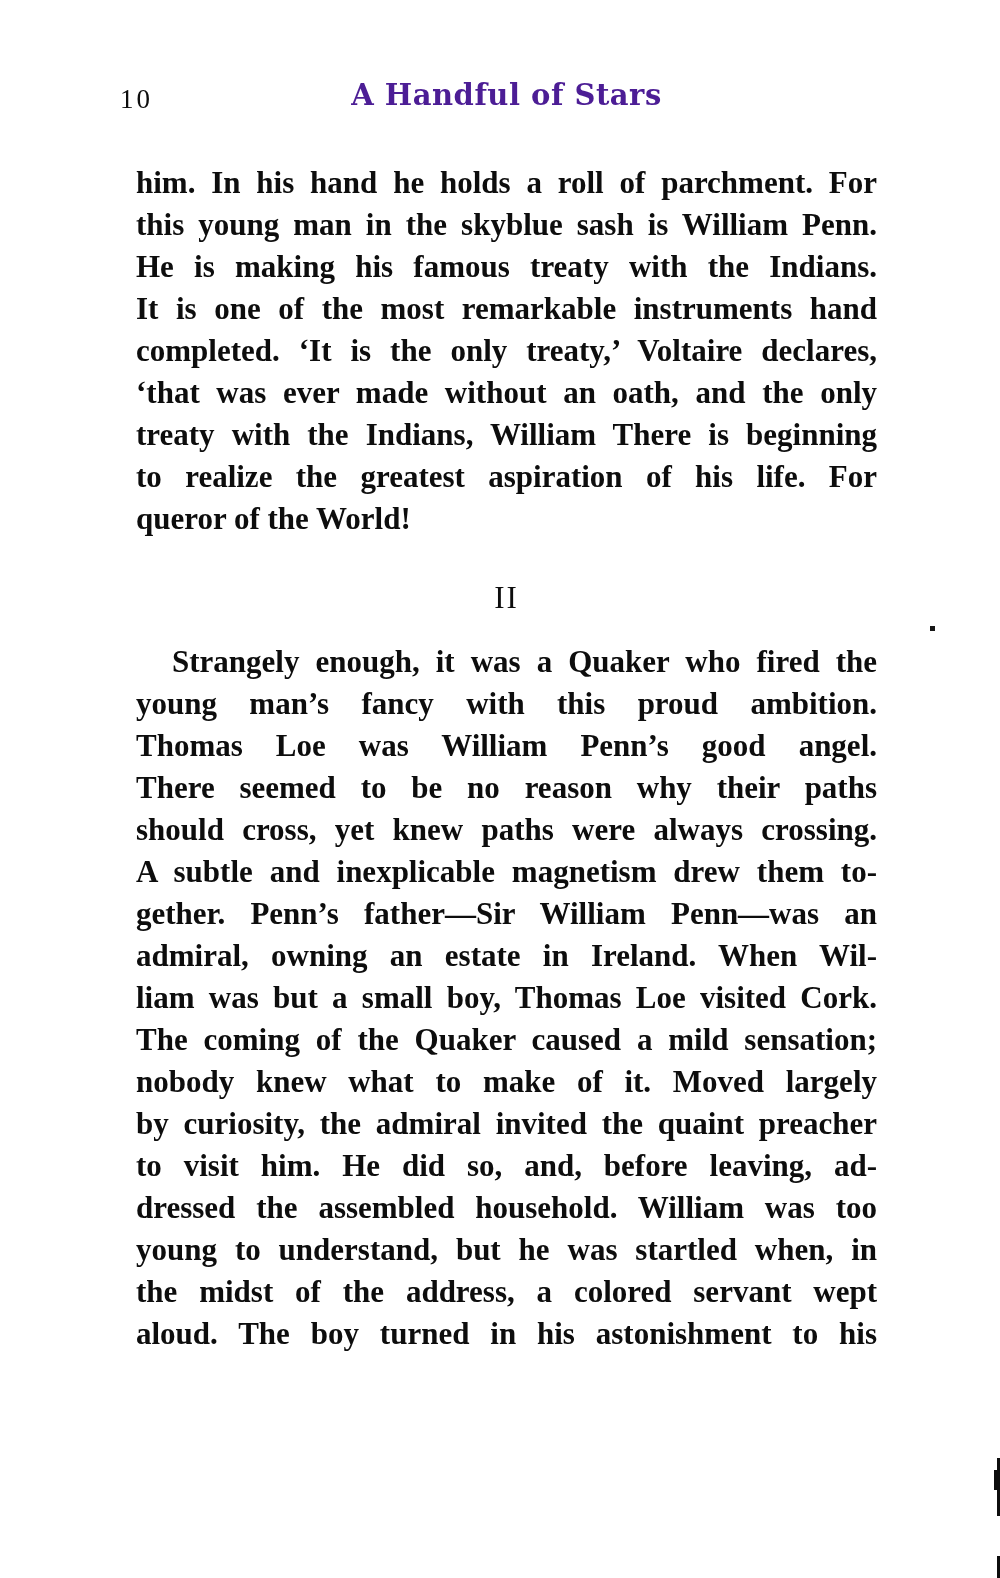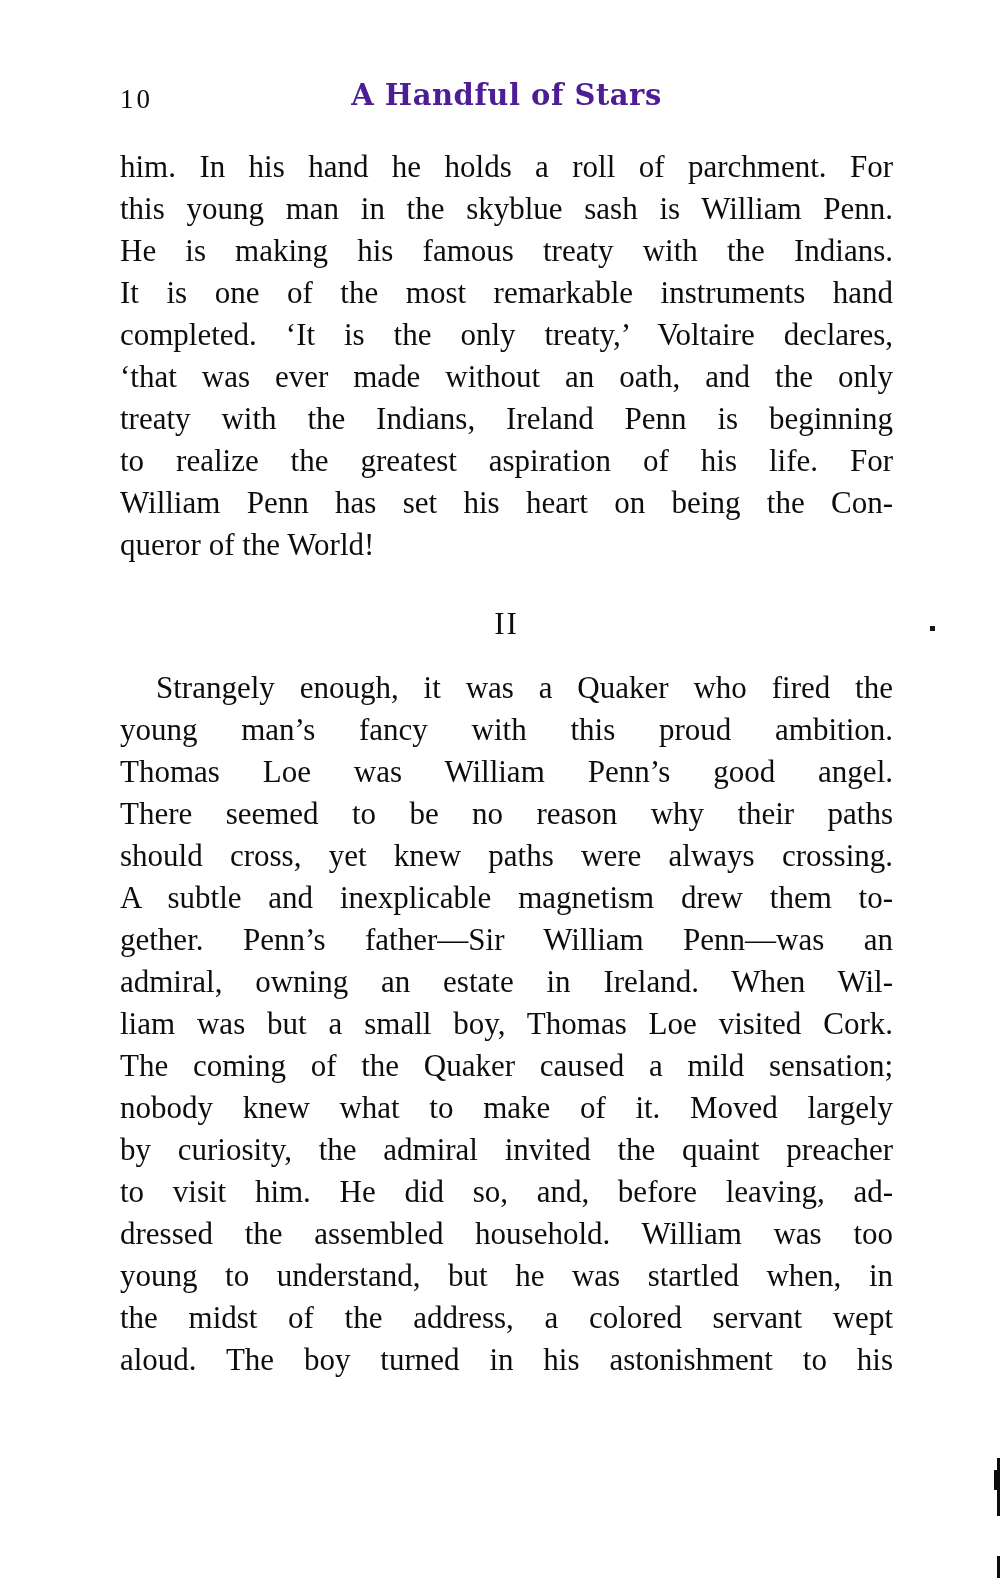--- a/index.html
+++ b/index.html
@@ -42,21 +42,22 @@
   }
   .body-text {
     position: absolute;
     left: 120px;
     top: 146px;
     width: 773px;
     font-size: 31px;
     line-height: 42px;
   }
   .paragraph {
-    margin: 0;
+    margin: 16px;
+    font-weight: bold;
   }
   .line {
     text-align: justify;
     text-align-last: justify;
     white-space: normal;
     height: 42px;
   }
   .line.indent {
     text-indent: 36px;
   }
@@ -115,23 +116,22 @@
 
   <div class="body-text">
 
     <div class="paragraph">
         <div class="line">him.  In his hand he holds a roll of parchment.  For</div>
         <div class="line">this young man in the skyblue sash is William Penn.</div>
         <div class="line">He is making his famous treaty with the Indians.</div>
         <div class="line">It is one of the most remarkable instruments hand</div>
         <div class="line">completed.  ‘It is the only treaty,’ Voltaire declares,</div>
         <div class="line">‘that was ever made without an oath, and the only</div>
-        <div class="line">treaty with the Indians, Ireland Penn is beginning</div>
+        <div class="line">treaty with the Indians, William There is beginning</div>
         <div class="line">to realize the greatest aspiration of his life.  For</div>
-        <div class="line">William Penn has set his heart on being the Con-</div>
         <div class="line last-left">queror of the World!</div>
       </div>
 
     <div class="section-heading">II</div>
 
     <div class="paragraph">
         <div class="line indent">Strangely enough, it was a Quaker who fired the</div>
         <div class="line">young man’s fancy with this proud ambition.</div>
         <div class="line">Thomas Loe was William Penn’s good angel.</div>
         <div class="line">There seemed to be no reason why their paths</div>

